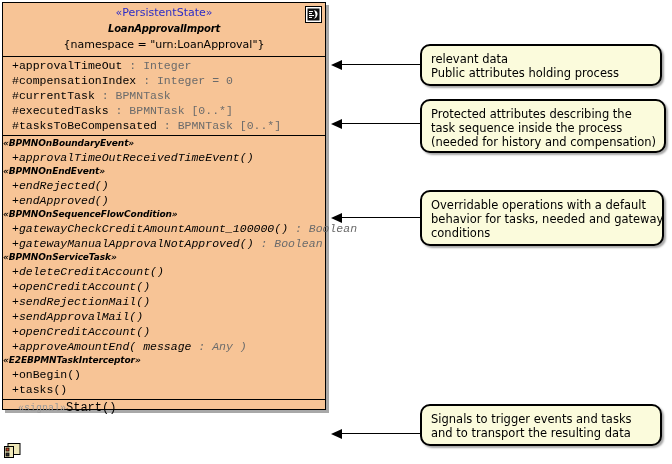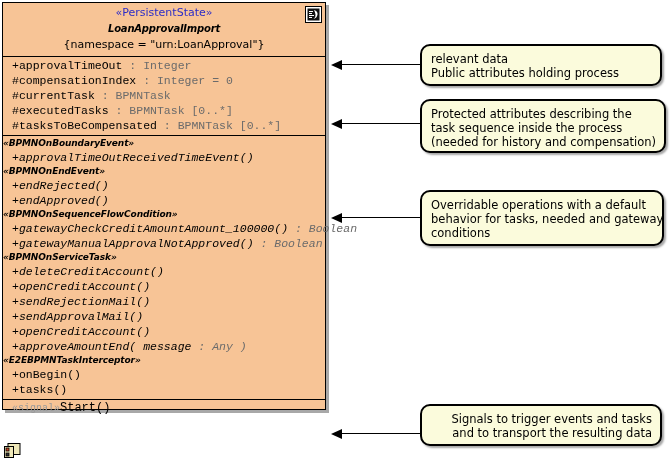--- a/index.html
+++ b/index.html
@@ -90,20 +90,21 @@
     text-align: left;
     font-style: italic;
     font-weight: bold;
     font-size: 9px;
     line-height: 13px;
     letter-spacing: -0.1px;
   }
   .signal-kw {
     color: #9a9a9a;
     font-size: 10px;
+    margin-left: 6px;
   }
   .signal-line {
     line-height: 15px;
     font-size: 12px;
   }
 
   
   #component-icon {
     position: absolute;
     left: 1px;
@@ -122,21 +123,21 @@
     padding: 6px 8px 5px 9px;
     font-size: 11.5px;
     line-height: 14px;
     box-shadow: 2px 2px 2px rgba(0,0,0,0.35);
   }
   .note div { white-space: nowrap; }
 
   #note-1 { left: 420px; top: 44px;  width: 242px; height: 42px; }
   #note-2 { left: 420px; top: 99px;  width: 246px; height: 54px; }
   #note-3 { left: 420px; top: 190px; width: 244px; height: 56px; }
-  #note-4 { left: 420px; top: 404px; width: 242px; height: 42px; text-align: right; }
+  #note-4 { left: 420px; top: 404px; width: 242px; height: 42px; }
 
   
   .connector {
     position: absolute;
     height: 10px;
   }
   .connector .shaft {
     position: absolute;
     left: 8px;
     right: 0;

